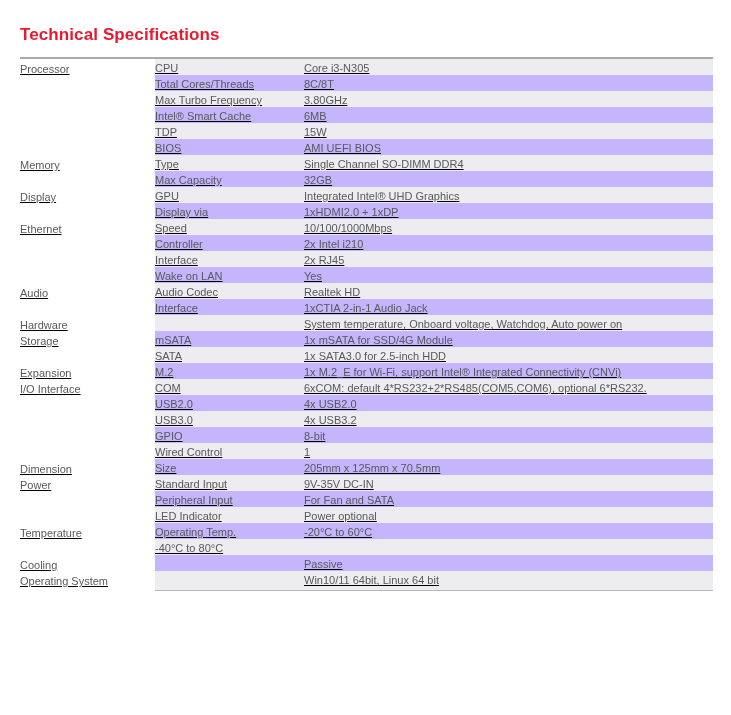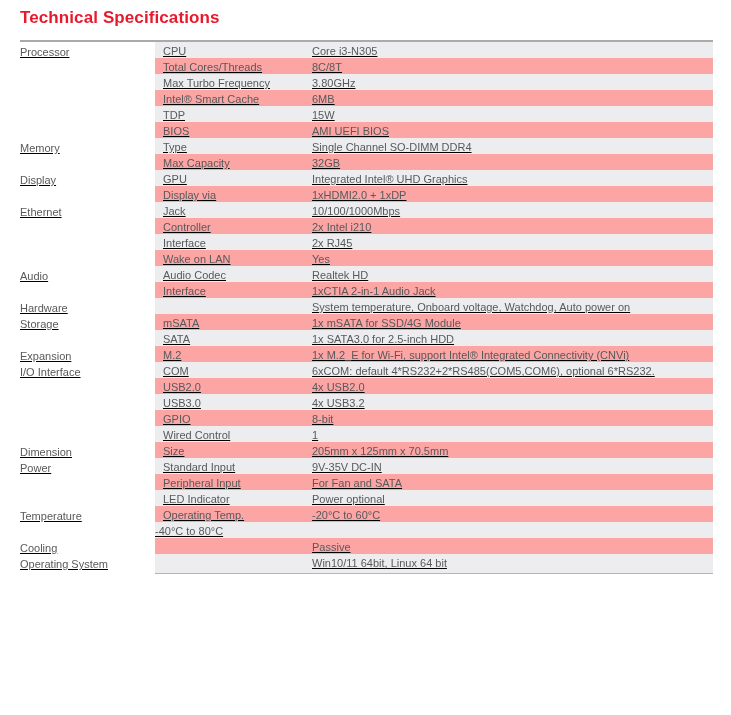--- a/index.html
+++ b/index.html
@@ -7,21 +7,21 @@
     --text-gray:#58595b;
     --row-shade:#ededef;
   }
   html,body{margin:0;padding:0;background:#ffffff;}
   body{
     width:731px;height:715px;overflow:hidden;
     font-family:"Liberation Sans", sans-serif;
     -webkit-font-smoothing:antialiased;
   }
   .title{
-    margin:6px 0 10px 20px;
+    margin:23px 0 10px 20px;
     font-size:17px;line-height:24px;
     font-weight:600;letter-spacing:0.1px;
     color:var(--accent-red);
   }
   .spec-table{
     margin-left:20px;
     width:693px;
     border-top:2px solid #a9aaac;
   }
   .row{display:flex;height:16px;text-decoration:underline;}
@@ -29,26 +29,26 @@
     width:135px;flex:0 0 135px;
     font-size:11px;color:var(--text-gray);
     line-height:20px;white-space:nowrap;
     background:#ffffff;
   }
   .strip{
     flex:1;display:flex;
     height:19px;line-height:19px;
     border-bottom:1px solid #c9cacc;
     font-size:11px;color:var(--text-gray);
-    background:#fca5a5;
+    background:#c4b5fd;
   }
   .strip.shaded{background:var(--row-shade);}
   .row:last-child .strip{border-bottom-color:#b5b6b8;align-items:center;}
   .attr{
-    width:149px;flex:0 0 149px;padding-left:8px;
+    width:149px;flex:0 0 149px;
     white-space:nowrap;overflow:hidden;
   }
   .val{white-space:nowrap;}
   .v1{width:185px;flex:0 0 185px;}
   .v1.span{width:auto;flex:1;}
   .v2{flex:1;margin-top:24px;}
 </style>
 </head>
 <body>
 
@@ -141,21 +141,21 @@
     <div class="strip">
       <div class="attr">Display via</div>
       <div class="val v1 span">1xHDMI2.0 + 1xDP</div>
 
     </div>
   </div>
 
   <div class="row">
     <div class="cat">Ethernet</div>
     <div class="strip shaded">
-      <div class="attr">Jack</div>
+      <div class="attr">Speed</div>
       <div class="val v1 span">10/100/1000Mbps</div>
 
     </div>
   </div>
 
   <div class="row">
     <div class="cat"></div>
     <div class="strip">
       <div class="attr">Controller</div>
       <div class="val v1 span">2x Intel i210</div>

